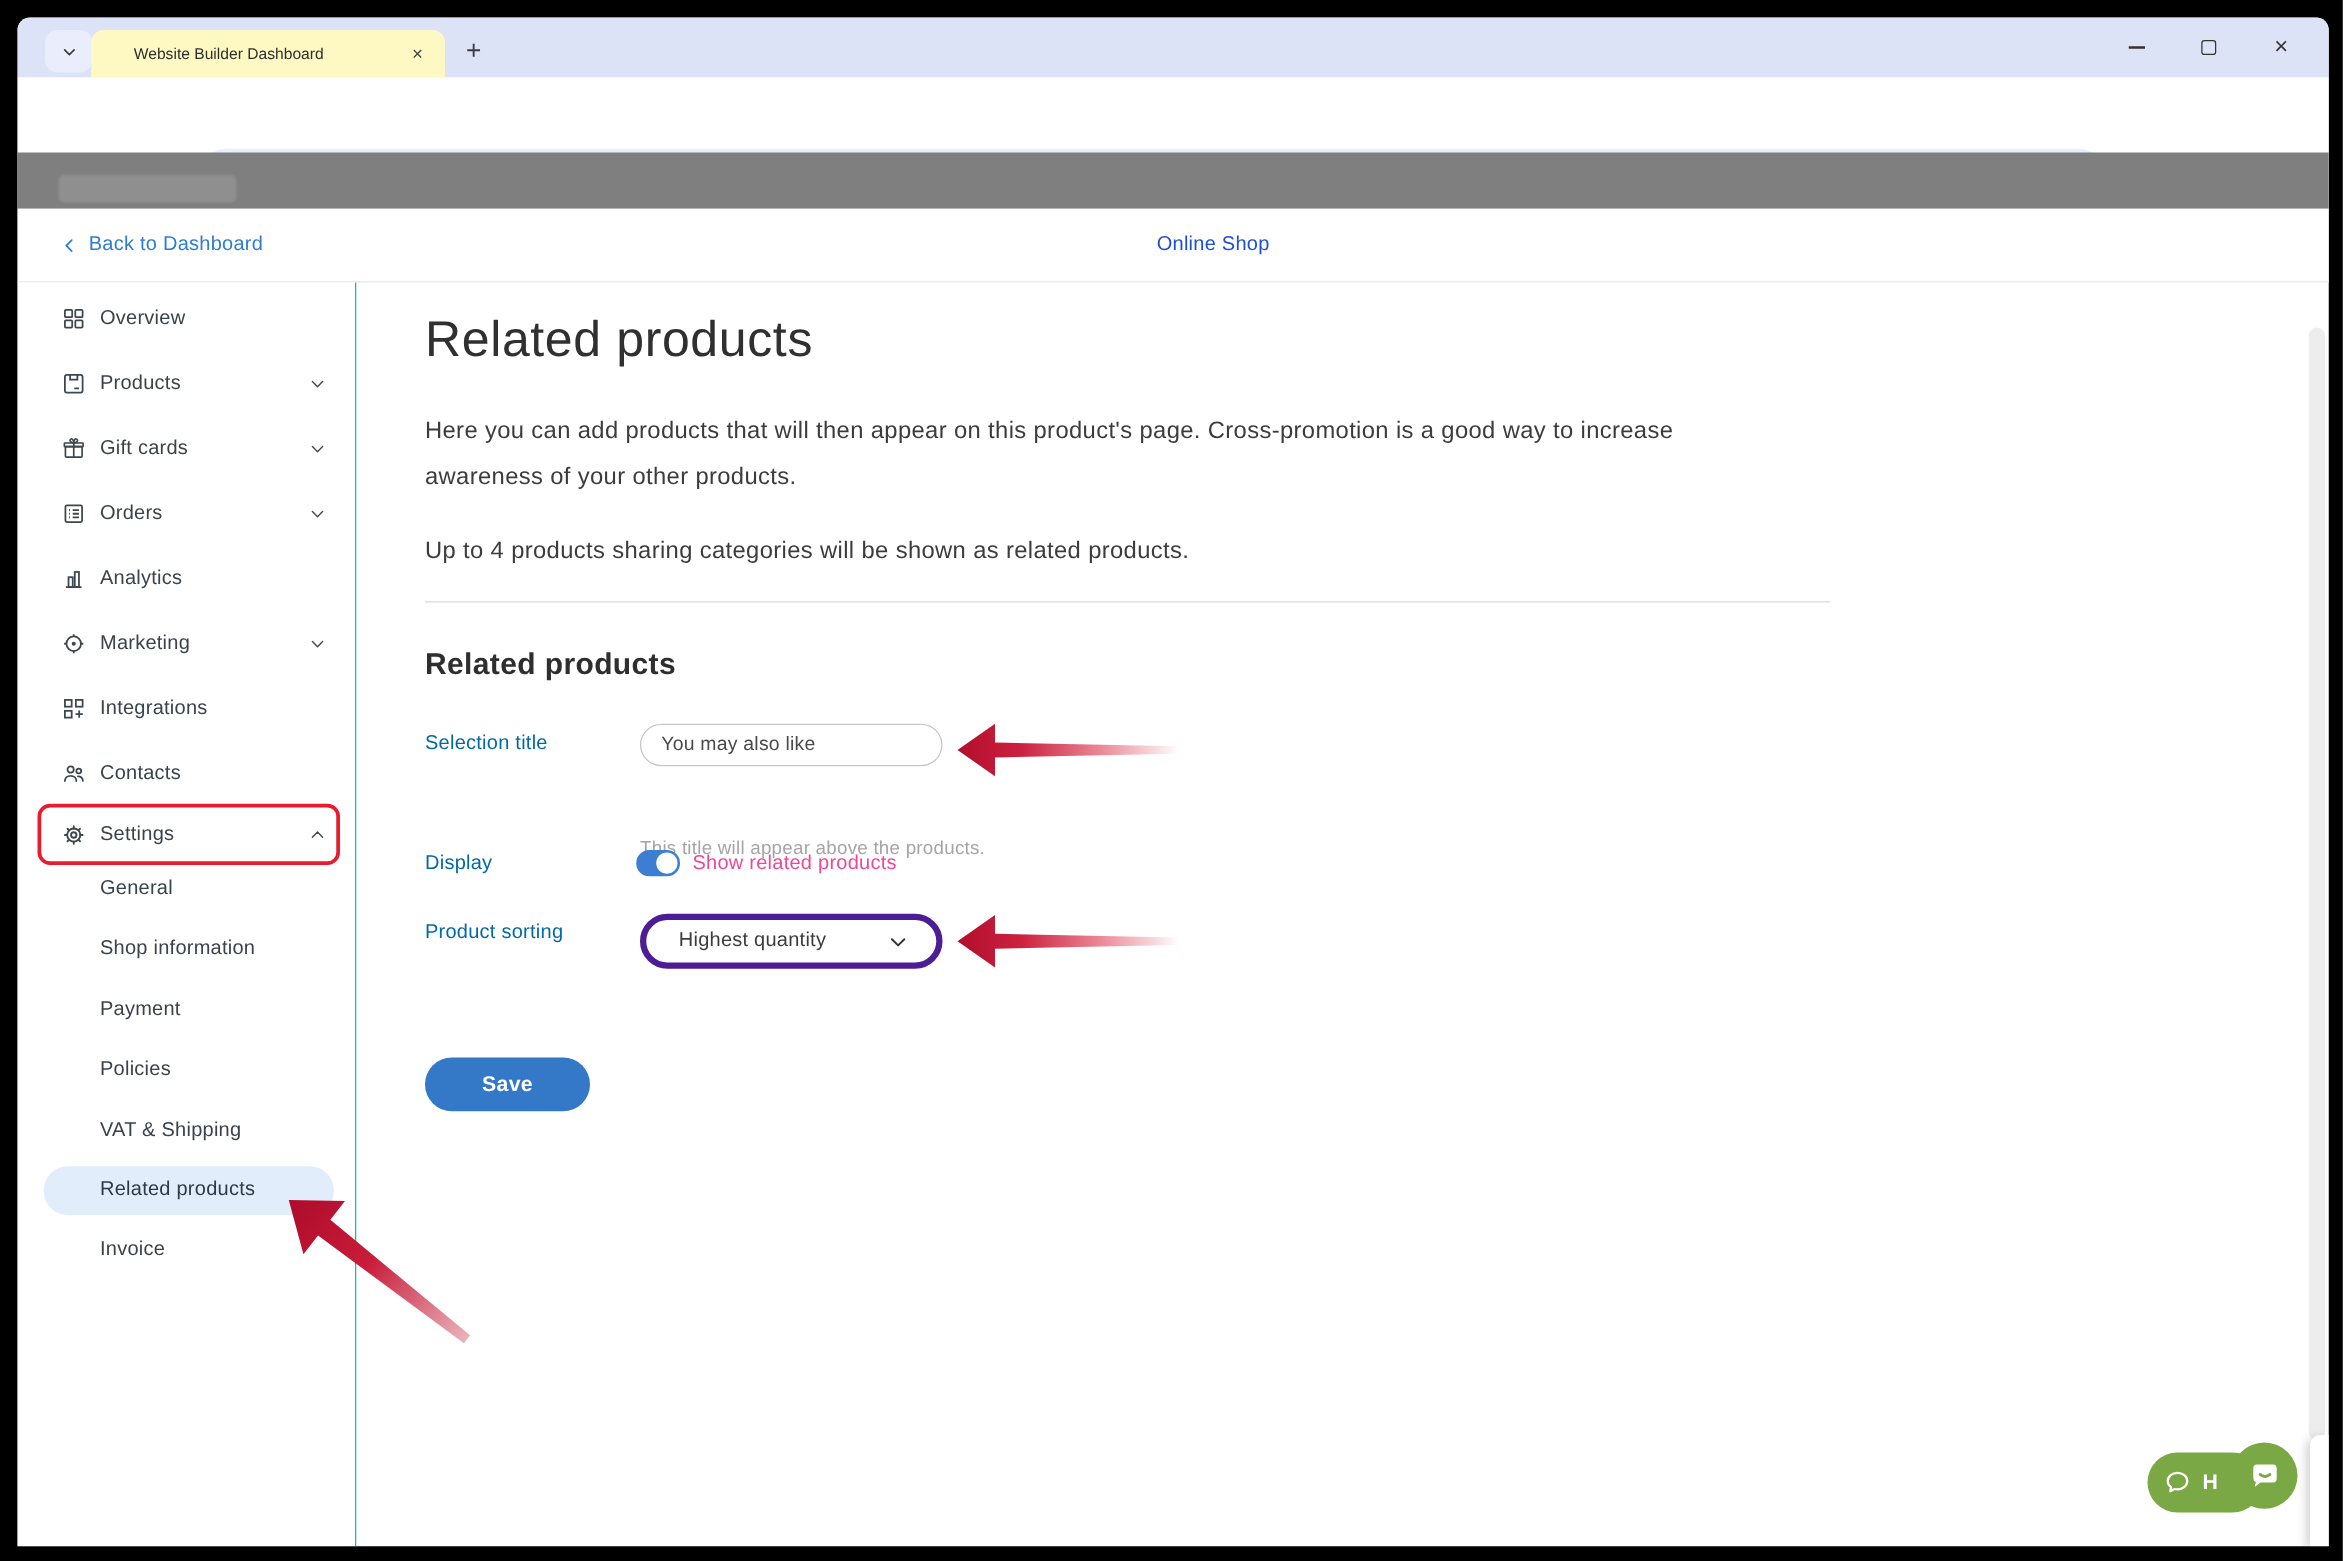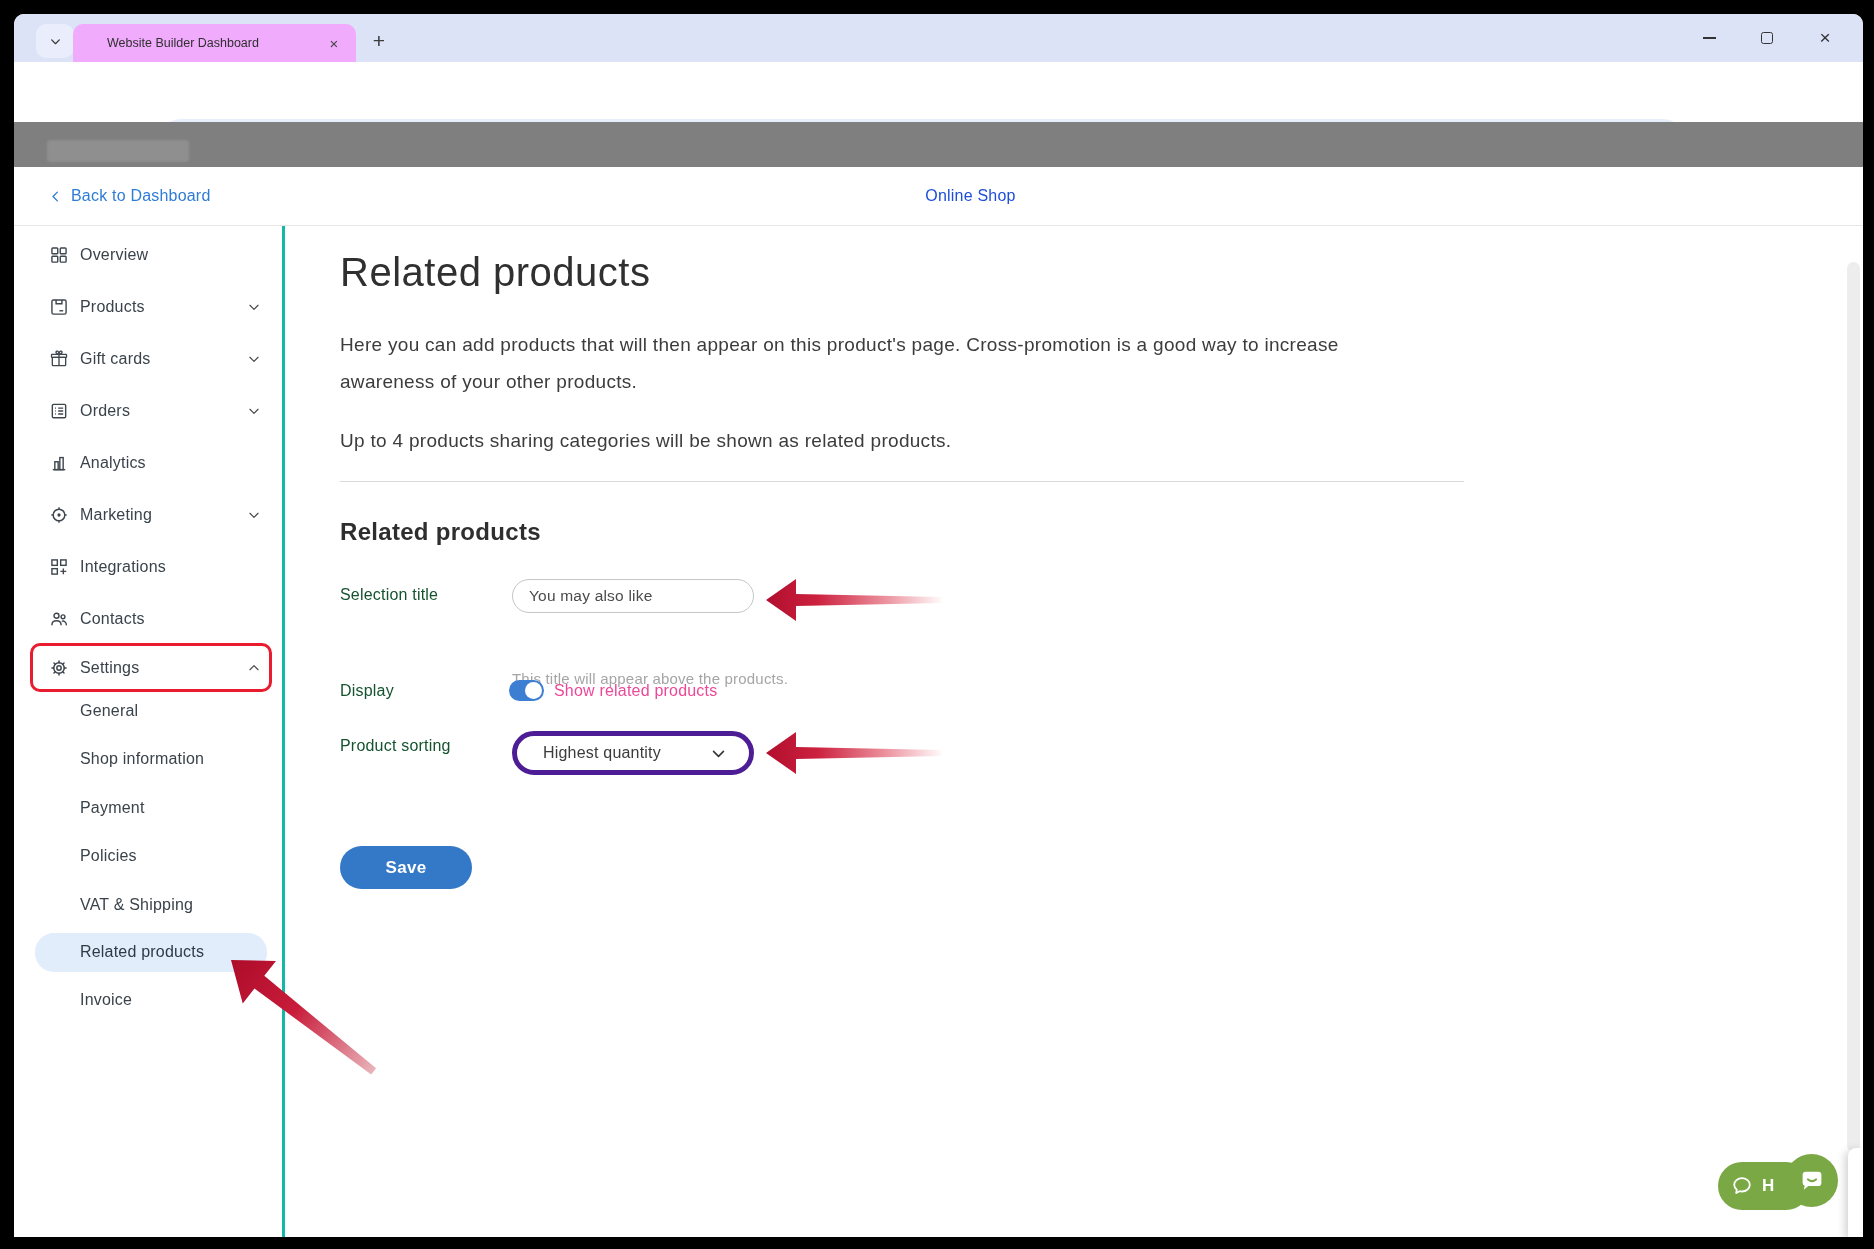--- a/index.html
+++ b/index.html
@@ -4,21 +4,21 @@
 <style>
   html,body{margin:0;padding:0;background:#000;}
   *{box-sizing:border-box;font-family:"Liberation Sans",sans-serif;}
   .stage{position:relative;width:1874px;height:1249px;background:#000;overflow:hidden;}
   .window{position:absolute;left:14px;top:14px;width:1849px;height:1223px;background:#fff;
           border-radius:10px 10px 0 0;overflow:hidden;}
   
   .tabstrip{position:absolute;left:0;top:0;width:100%;height:48px;background:#dce3f7;}
   .tabsearch{position:absolute;left:22px;top:10px;width:38px;height:34px;border-radius:10px;background:#e9edfc;
              display:flex;align-items:center;justify-content:center;}
-  .tab{position:absolute;left:59px;top:10px;width:283px;height:38px;background:#f0abfc;border-radius:10px 10px 0 0;
+  .tab{position:absolute;left:59px;top:10px;width:283px;height:38px;background:#fef9c3;border-radius:10px 10px 0 0;
        display:flex;align-items:center;}
   .tab-title{margin-left:34px;font-size:12.5px;color:#2f2f2f;white-space:nowrap;overflow:hidden;flex:1;}
   .tab-close{width:20px;height:20px;margin-right:12px;font-size:15px;color:#444;display:flex;align-items:center;justify-content:center;border-radius:50%;}
   .newtab{position:absolute;left:352px;top:14px;width:26px;height:26px;font-size:21px;color:#3c3c3c;
           display:flex;align-items:center;justify-content:center;}
   .wctrl{position:absolute;top:10px;height:28px;width:30px;display:flex;align-items:center;justify-content:center;color:#333;}
   .wc-min{left:1680px;} .wc-max{left:1738px;} .wc-close{left:1796px;font-size:19px;}
   .minbar{width:13px;border-top:2px solid #333;}
   .maxbox{width:12px;height:12px;border:1.6px solid #333;border-radius:2.5px;}
   .toolbar{position:absolute;left:0;top:48px;width:100%;height:60px;background:#fff;}
@@ -35,36 +35,36 @@
   
   .graybar{position:absolute;left:0;top:108px;width:100%;height:45px;background:#7f7f7f;}
   .grayblock{position:absolute;left:33px;top:18px;width:142px;height:22px;background:#8f8f8f;border-radius:4px;filter:blur(1px);}
   
   .appheader{position:absolute;left:0;top:153px;width:100%;height:59px;background:#fff;border-bottom:1px solid #e7e7e7;}
   .backlink{position:absolute;left:34px;top:0;height:58px;display:flex;align-items:center;gap:8px;color:#2e7cd6;
             font-size:16px;font-weight:500;letter-spacing:.2px;}
   .centertitle{position:absolute;left:0;top:0;width:100%;height:58px;display:flex;align-items:center;justify-content:center;
                font-size:16px;color:#1d4ed8;letter-spacing:.2px;margin-left:32px;}
   
-  .sidebar{position:absolute;left:0;top:212px;width:271px;height:1011px;background:#fff;border-right:3px solid #14b8a6;}
+  .sidebar{position:absolute;left:0;top:212px;width:271px;height:1011px;background:#fff;border-right:1px solid #14b8a6;}
   .srow{position:absolute;left:0;width:271px;height:40px;display:flex;align-items:center;cursor:pointer;}
   .sic{position:absolute;left:34px;width:22px;height:22px;display:flex;align-items:center;justify-content:center;}
   .slab{position:absolute;left:66px;font-size:16px;color:#3a434b;letter-spacing:.2px;white-space:nowrap;}
   .schev{position:absolute;left:232px;width:16px;height:16px;display:flex;align-items:center;justify-content:center;}
   .sub .slab{left:66px;color:#3a434b;}
   .settings-box{position:absolute;left:16px;top:417px;width:242px;height:49px;border:3px solid #e81c2e;border-radius:10px;pointer-events:none;}
   .active-pill{position:absolute;left:21px;top:707px;width:232px;height:39px;background:#e2edfb;border-radius:19px;}
   
   .main{position:absolute;left:0;top:0;width:100%;height:100%;}
   .h1{position:absolute;left:326px;top:236px;font-size:40px;font-weight:500;color:#303030;letter-spacing:.5px;}
   .p1{position:absolute;left:326px;top:312px;width:1000px;font-size:19px;line-height:37px;color:#3c3c3c;letter-spacing:.3px;}
   .p2{position:absolute;left:326px;top:408px;width:1060px;font-size:19px;line-height:37px;color:#3c3c3c;letter-spacing:.3px;}
   .divider{position:absolute;left:326px;top:467px;width:1124px;border-top:1px solid #d9d9d9;}
   .h2{position:absolute;left:326px;top:504px;font-size:24px;font-weight:600;color:#2e2e2e;letter-spacing:.3px;}
-  .flabel{position:absolute;left:326px;font-size:16px;color:#14532d;letter-spacing:.2px;}
+  .flabel{position:absolute;left:326px;font-size:16px;color:#0369a1;letter-spacing:.2px;}
   .txtinput{position:absolute;left:498px;top:565px;width:242px;height:34px;border:1px solid #c6c6c6;border-radius:17px;
             padding:0 16px;font-size:15.5px;color:#4a4a4a;outline:none;background:#fff;letter-spacing:.2px;}
   .helper{position:absolute;left:498px;top:616px;font-size:15px;color:#a5a5a5;letter-spacing:.2px;margin-top:40px;}
   .toggle{position:absolute;left:495px;top:666px;width:35px;height:21px;border-radius:11px;background:#3b7ed2;}
   .knob{position:absolute;right:2px;top:2px;width:17px;height:17px;border-radius:50%;background:#fff;}
   .toglab{position:absolute;left:540px;top:668px;font-size:16px;color:#ec4899;letter-spacing:.2px;}
   .select{position:absolute;left:498px;top:717px;width:242px;height:44px;border:5px solid #4c1d95;border-radius:22px;
           background:#fff;display:flex;align-items:center;cursor:pointer;}
   .selval{margin-left:26px;font-size:16px;color:#3c3c3c;letter-spacing:.2px;flex:1;}
   .selchev{margin-right:22px;display:flex;align-items:center;}

